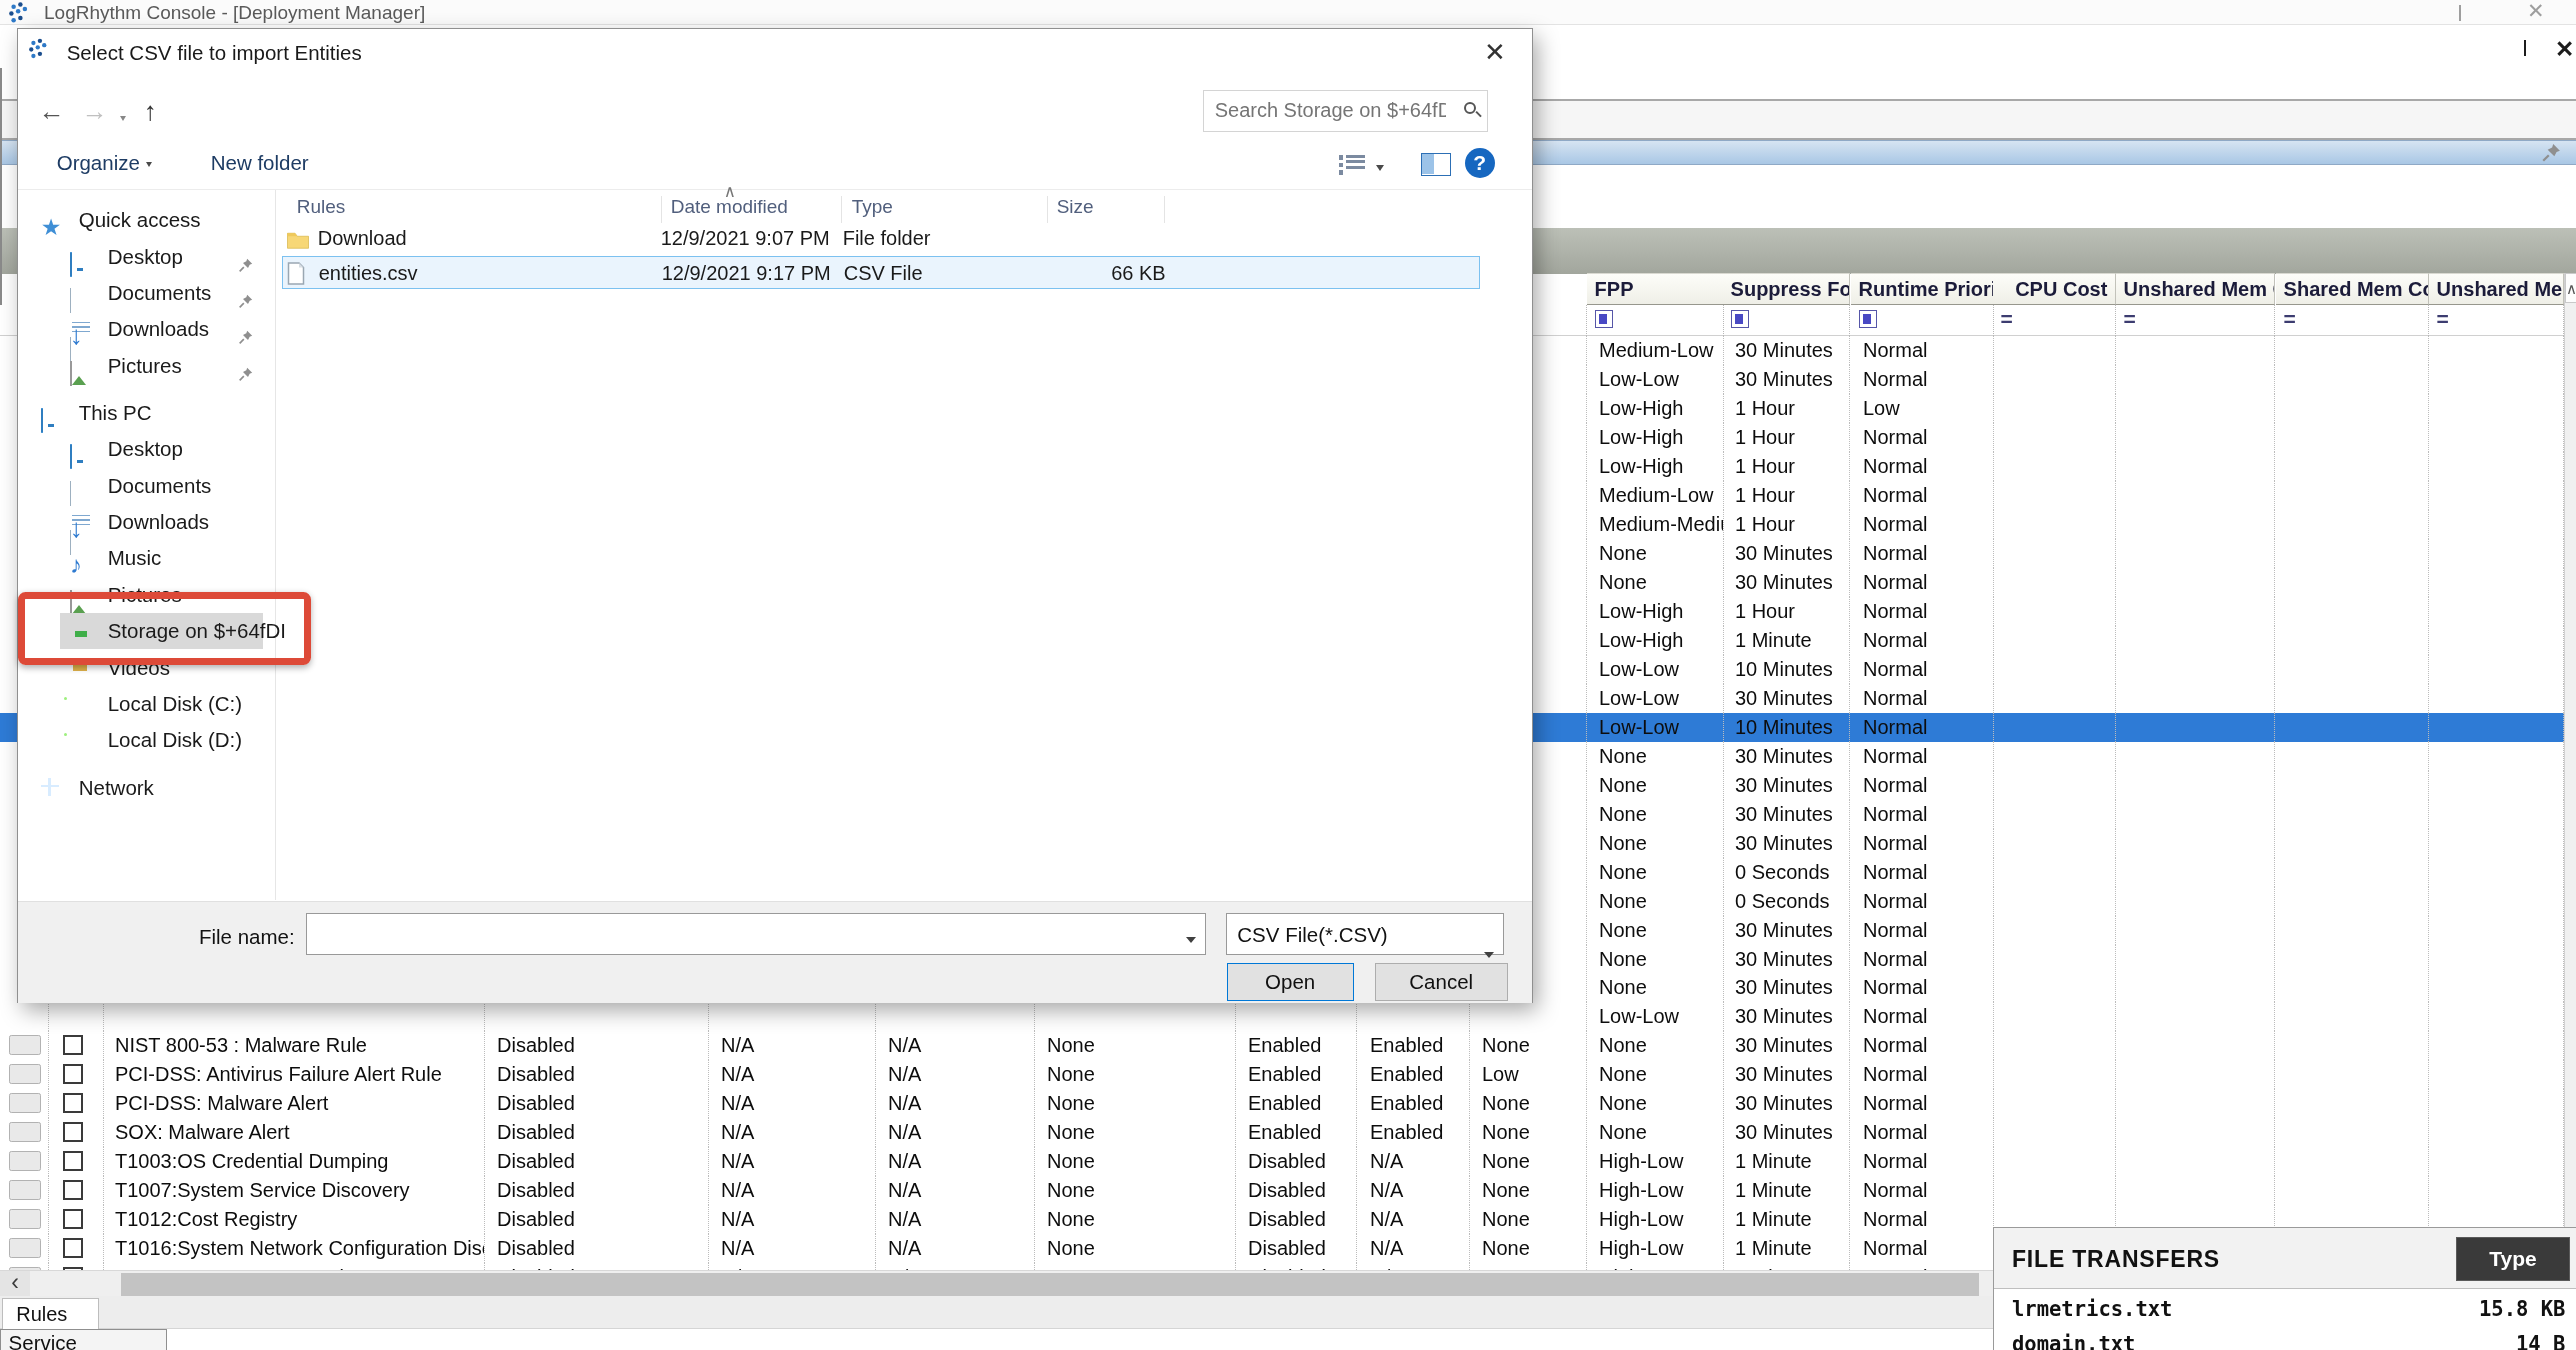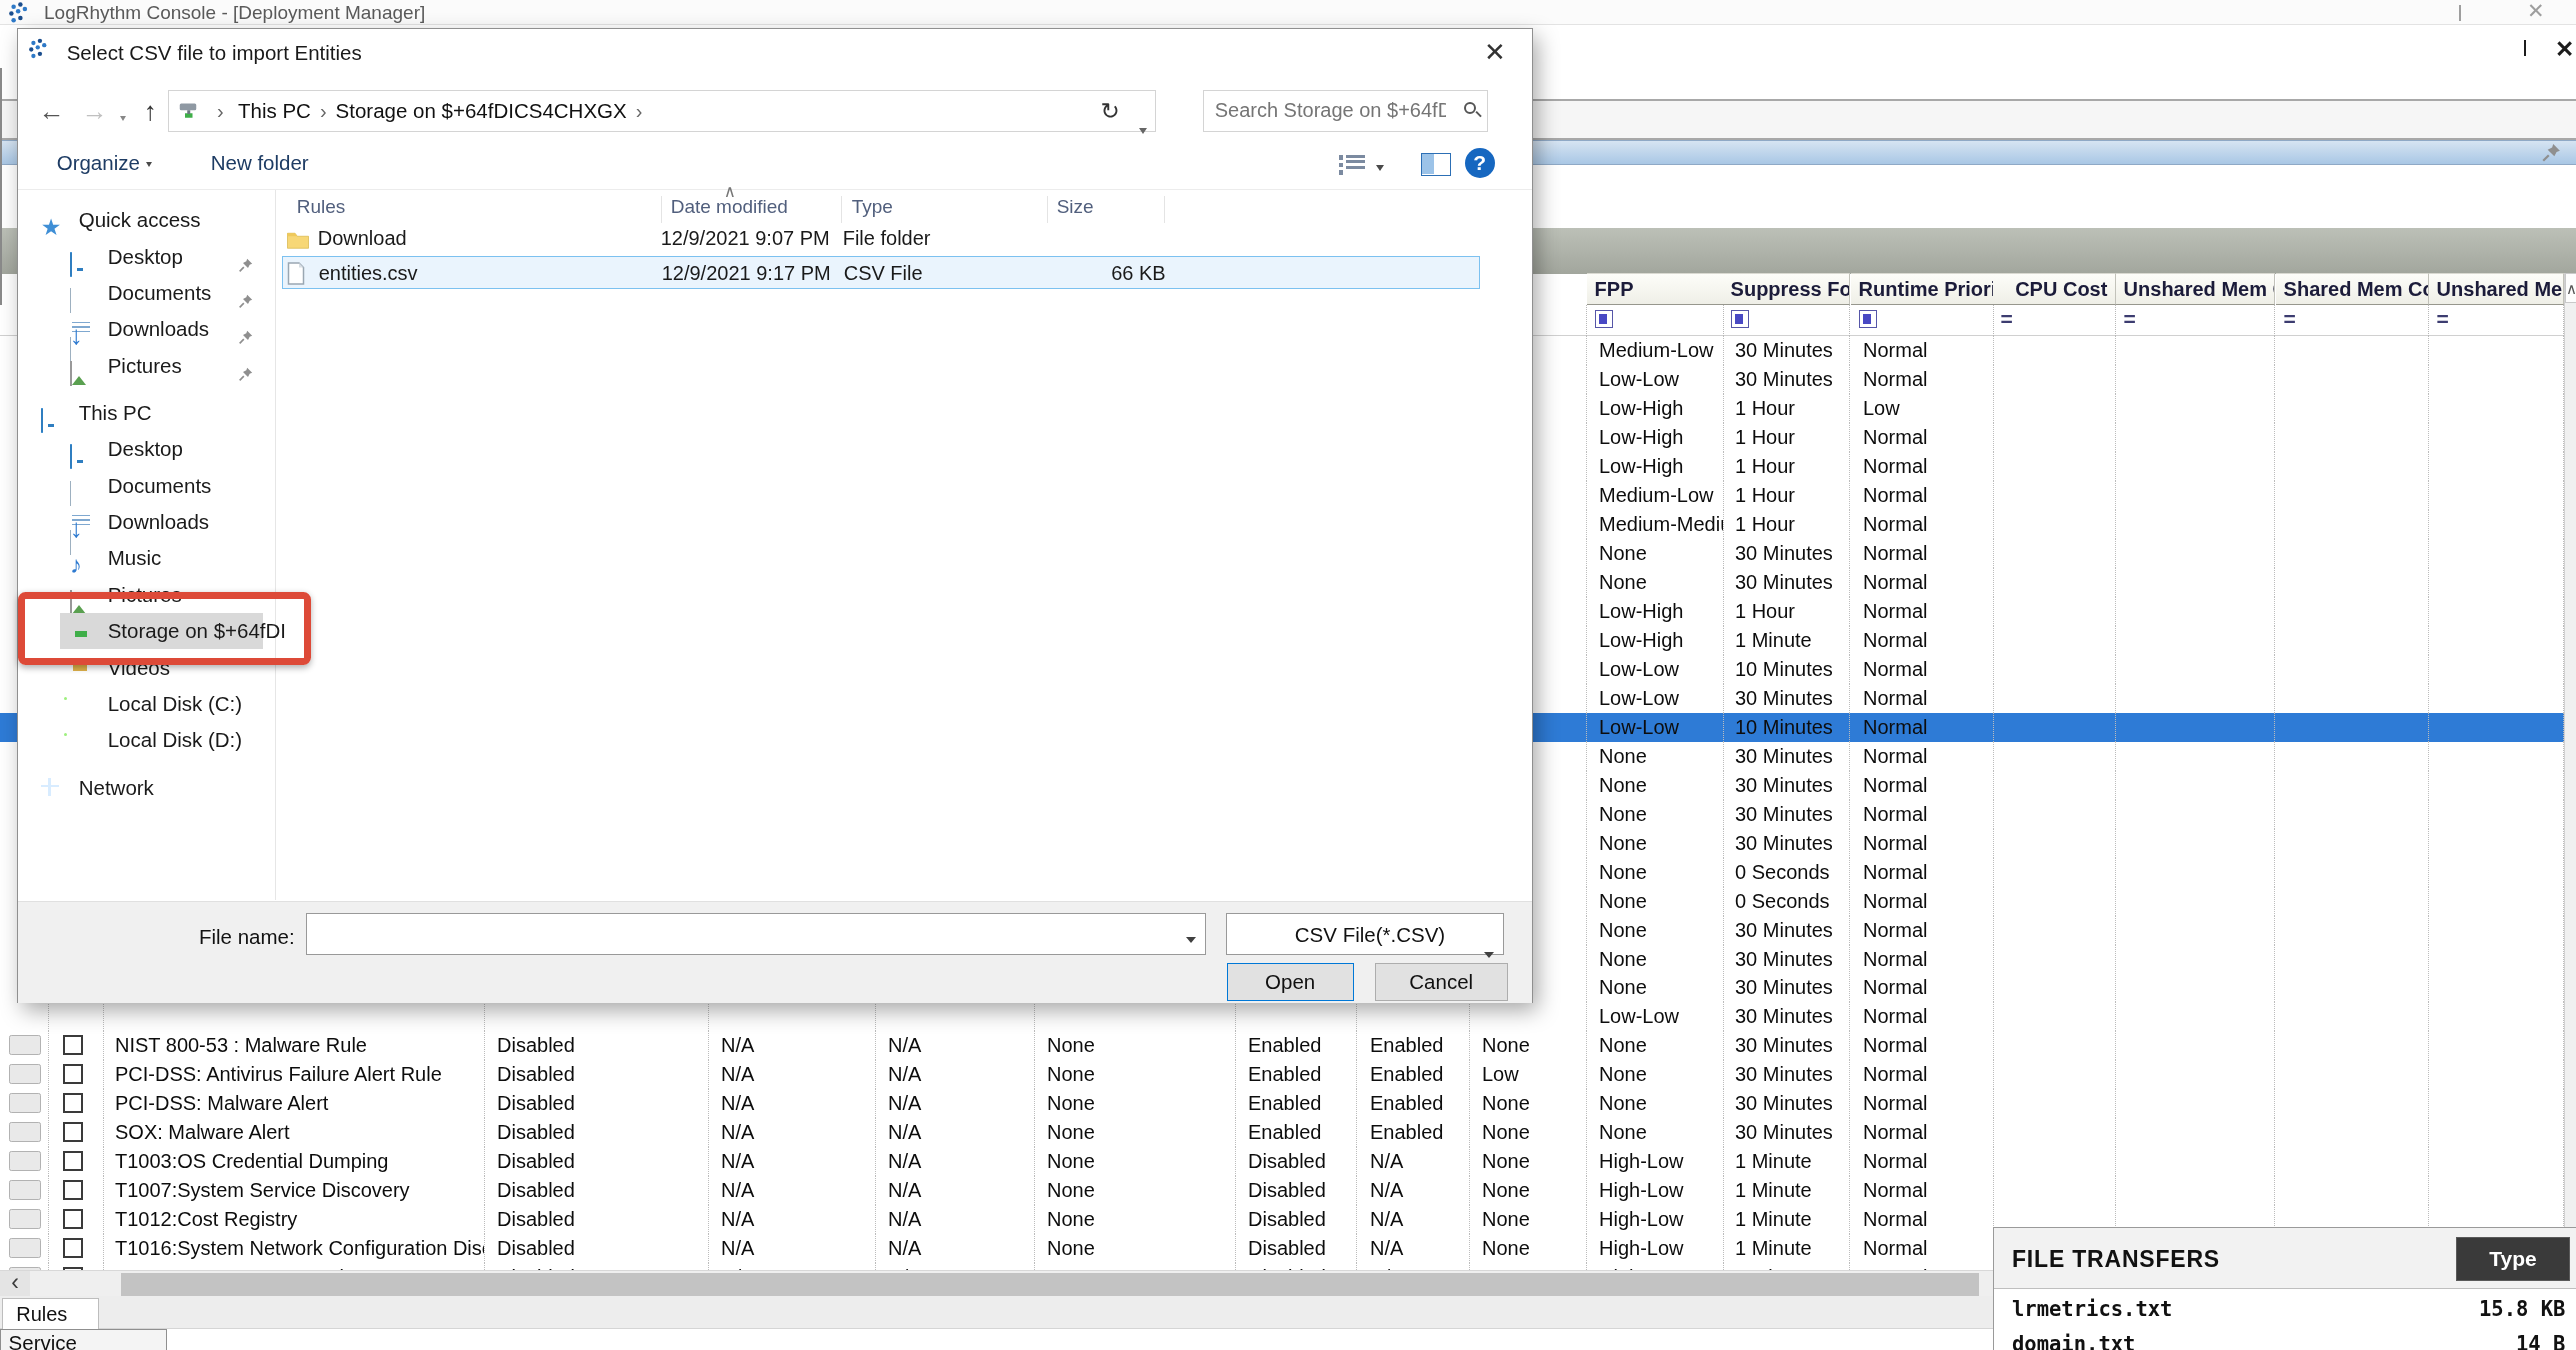--- a/index.html
+++ b/index.html
@@ -129,21 +129,21 @@
   .frow{position:absolute;left:264px;width:1198px;height:33px;font-size:20px;line-height:33px;color:#1a1a1a;}
   .frow.fsel{background:#eaf4fd;border:0.8px solid #7cc1f0;}
   .fcol{position:absolute;top:0;white-space:nowrap;overflow:hidden;}
   .dlg-footer{position:absolute;left:0;top:872px;width:100%;height:102px;background:#f0f0f0;border-top:0.8px solid #e0e0e0;}
   .fn-label{position:absolute;left:121px;top:23px;width:156px;text-align:right;font-size:20.5px;}
   .fn-combo{position:absolute;left:288px;top:11.4px;width:900px;height:42px;background:#fff;border:0.8px solid #999;}
   .fn-combo input{position:absolute;left:7.6px;top:3px;width:842px;height:33px;border:none;outline:none;
                   font-family:inherit;font-size:20.5px;background:transparent;}
   .combo-arrow{position:absolute;right:9px;top:18px;}
   .ft-combo{position:absolute;left:1208px;top:11.4px;width:278px;height:42px;background:#fff;border:0.8px solid #999;
-            font-size:20.5px;line-height:41px;padding-left:10.6px;text-align:center;}
+            font-size:20.5px;line-height:41px;padding-left:10.6px;}
   .btn{position:absolute;top:61px;height:38px;background:#e1e1e1;font-size:20.5px;text-align:center;line-height:35px;}
   .btn-open{left:1209px;width:127px;border:1.5px solid #0078d7;}
   .btn-cancel{left:1357px;width:133px;border:0.8px solid #adadad;}
   
   .annotation{left:18px;top:592px;width:293px;height:73px;border:7.6px solid #dd4a38;border-radius:7.6px;
               box-shadow:0 2.3px 6px rgba(0,0,0,.3);z-index:60;}
   .pin-blue-band{left:2541px;top:143px;width:20px;height:20px;}
 </style>
 </head>
 <body>
@@ -931,33 +931,20 @@
       </span>
       <span class="dlg-title">Select CSV file to import Entities</span>
       <span class="dlg-close">✕</span>
     </div>
 
     <span class="nav-arrow" style="left:21px;color:#555">←</span>
     <span class="nav-arrow" style="left:64px;color:#c0c0c0">→</span>
     <span class="abs" style="left:102px;top:82px"><span class="tri-dn" style="border-top-color:#888;border-left-width:3.8px;border-right-width:3.8px;border-top-width:5.3px"></span></span>
     <span class="nav-arrow" style="left:126px;color:#333">↑</span>
 
-    <div class="addr-box">
-      <span style="display:inline-block;margin:0 4.6px 0 9px;vertical-align:middle">
-        <svg width="20" height="18" viewBox="0 0 26 24">
-            <rect x="2" y="2" width="22" height="9" rx="2" fill="#8f99a3"></rect>
-            <rect x="9" y="15" width="10" height="6" fill="#3fae49"></rect>
-            <rect x="12" y="11" width="4" height="5" fill="#6b7680"></rect>
-          </svg>
-      </span>
-      <span class="crumb-sep">›</span>
-      <span id="crumbs"><span>This PC</span><span class="crumb-sep">›</span><span>Storage on $+64fDICS4CHXGX</span><span class="crumb-sep">›</span></span>
-      <span class="addr-refresh">↻</span>
-      <span class="addr-drop"><span class="tri-dn" style="border-top-color:#666;border-left-width:4.6px;border-right-width:4.6px;border-top-width:6px"></span></span>
-    </div>
 
     <div class="search-box">
       <input type="text" placeholder="Search Storage on $+64fDICS..." style="">
       <span class="mag"></span>
     </div>
 
     <div class="dlg-toolbar">
       <span class="tool-label" style="left:39px">
         <span>Organize</span> <span class="tri-dn" style="border-top-color:#4a4a4a;border-left-width:3.8px;border-right-width:3.8px;border-top-width:5.3px"></span>
       </span>

